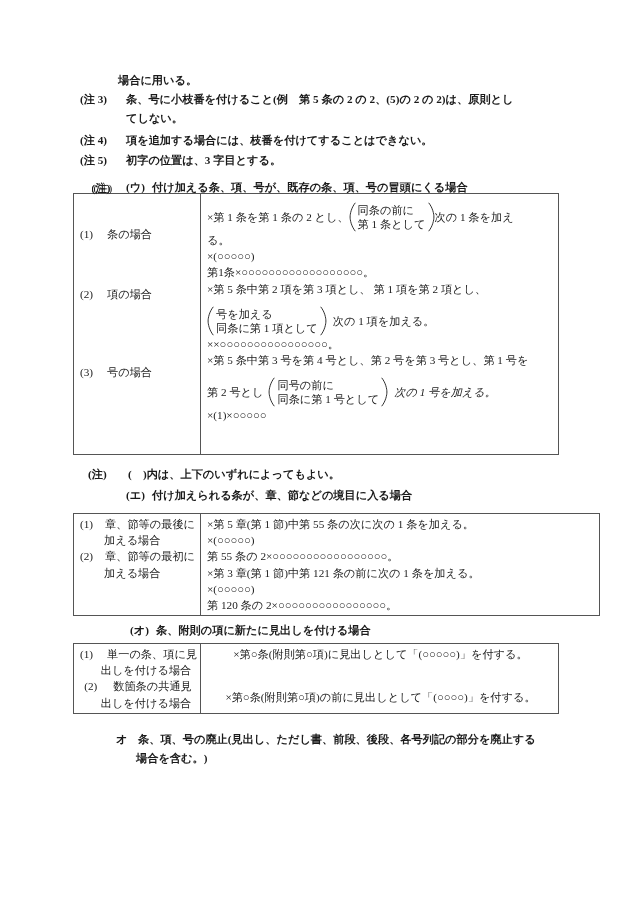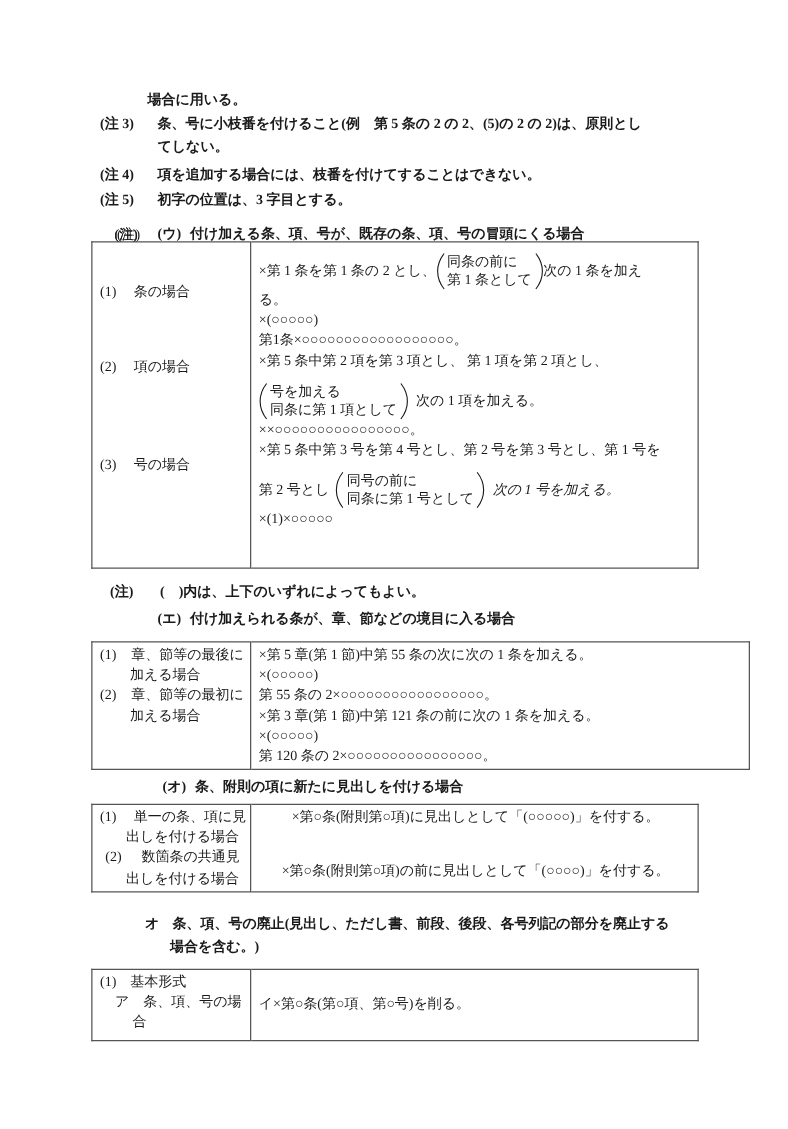--- a/index.html
+++ b/index.html
@@ -260,29 +260,14 @@
   </tbody>
     </table>
 
   <div class="note-line" style="left:116px; top:731px;">
     <span style="display:inline-block;width:22px;">オ</span><span>条、項、号の廃止(見出し、ただし書、前段、後段、各号列記の部分を廃止する</span>
   </div>
   <div class="note-line" style="left:136px; top:750px;">
     <span>場合を含む。)</span>
   </div>
 
-  <table class="doc-table" style="left:73px; top:775px; width:486px; height:58px;">
-    <tbody>
-        <tr>
-      <td class="col-left" style="width:116px;">
-        <div class="lbl">(1)　基本形式</div>
-        <div class="lbl" style="padding-left:12px;">ア　条、項、号の場</div>
-        <div class="lbl" style="padding-left:26px;">合</div>
-      </td>
-      <td class="col-right">
-        <div style="height:17px;"></div>
-        <div class="cellline">イ×第○条(第○項、第○号)を削る。</div>
-      </td>
-    </tr>
-  </tbody>
-    </table>
 
 </div>
 
 </body></html>

